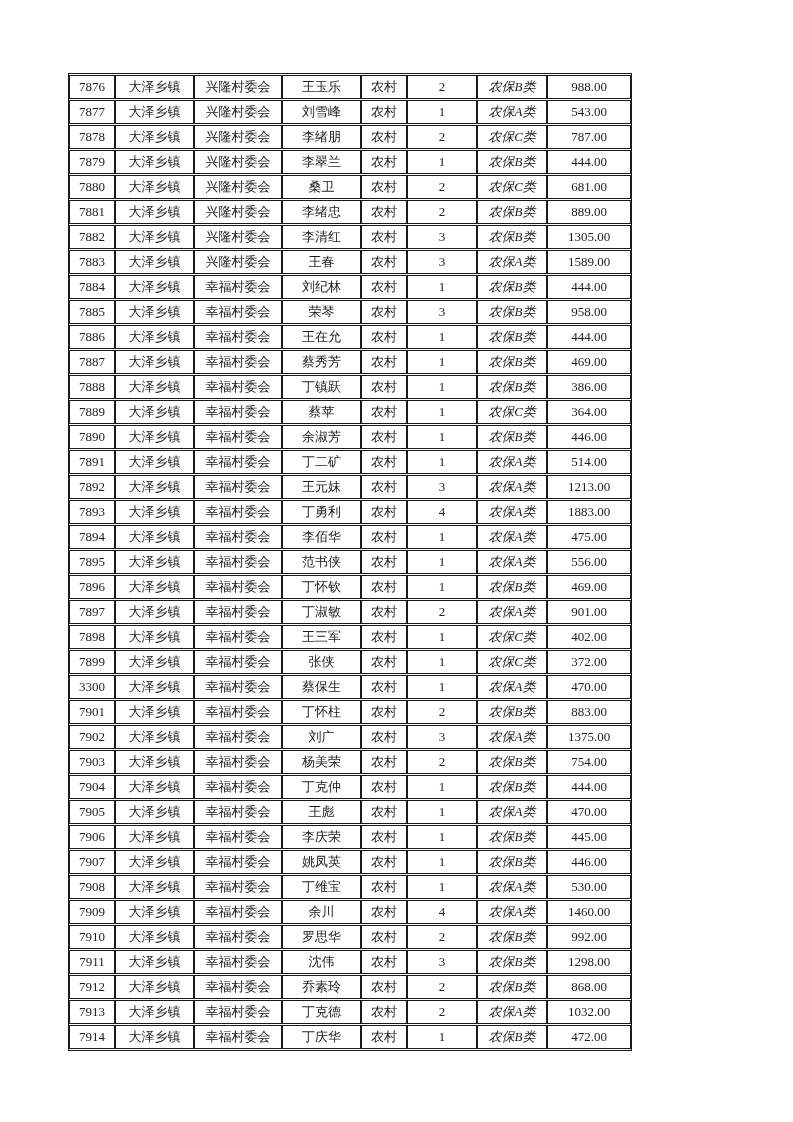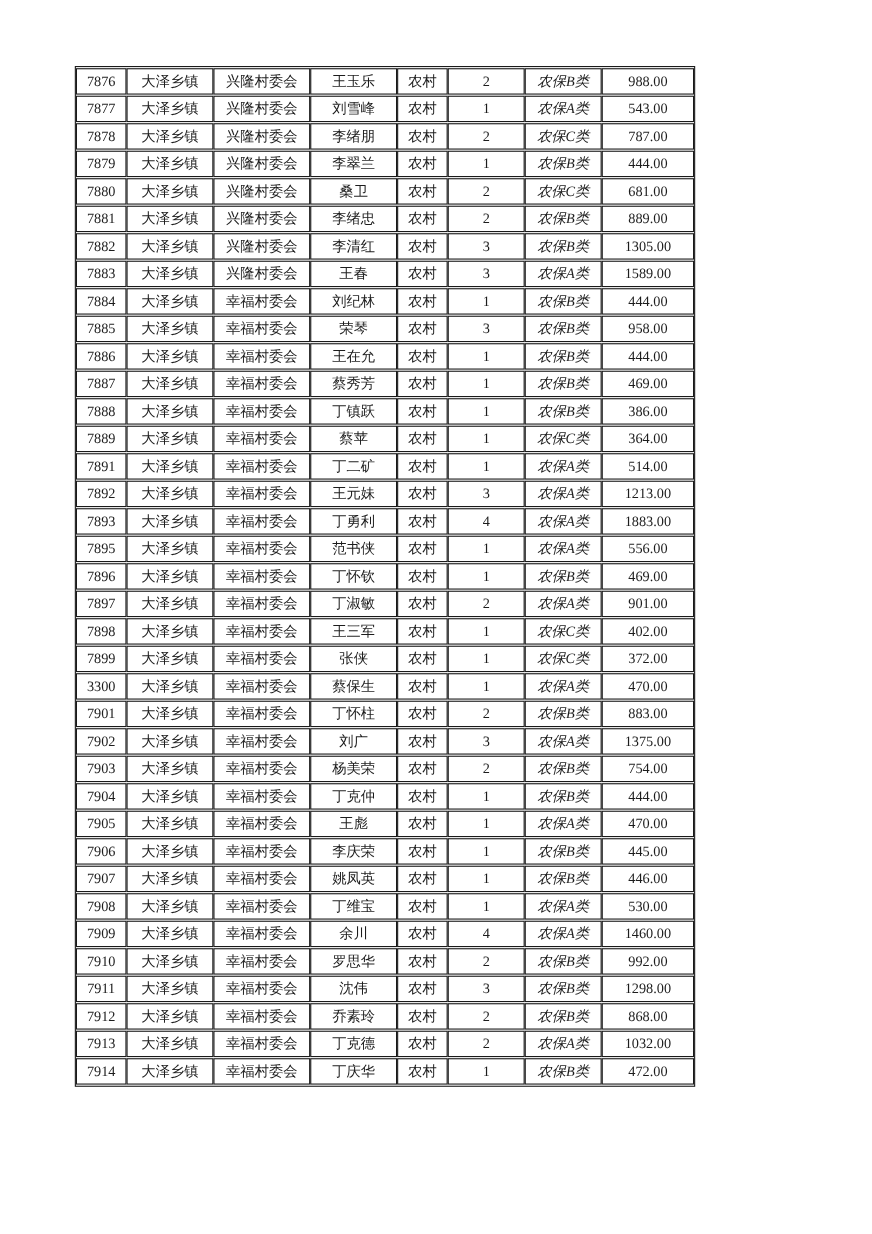--- a/index.html
+++ b/index.html
@@ -11,21 +11,21 @@
   .page {
     position: relative;
     width: 793px;
     height: 1122px;
     background: #ffffff;
     overflow: hidden;
   }
   table.grid {
     position: absolute;
     left: 68px;
-    top: 60px;
+    top: 73px;
     border-collapse: separate;
     border-spacing: 0 1px;      
     border: 1px solid #1a1a1a;  
   }
   table.grid td {
     box-sizing: border-box;
     border: 1px solid #1a1a1a;
     height: 24px;
     padding: 0;
     font-size: 13px;
@@ -184,20 +184,30 @@
           <td class="c-id">7889</td>
           <td class="c-town">大泽乡镇</td>
           <td class="c-village">幸福村委会</td>
           <td class="c-name">蔡苹</td>
           <td class="c-res">农村</td>
           <td class="c-count">1</td>
           <td class="c-type">农保C类</td>
           <td class="c-amount">364.00</td>
         </tr>
         <tr>
+          <td class="c-id">7890</td>
+          <td class="c-town">大泽乡镇</td>
+          <td class="c-village">幸福村委会</td>
+          <td class="c-name">余淑芳</td>
+          <td class="c-res">农村</td>
+          <td class="c-count">1</td>
+          <td class="c-type">农保B类</td>
+          <td class="c-amount">446.00</td>
+        </tr>
+        <tr>
           <td class="c-id">7891</td>
           <td class="c-town">大泽乡镇</td>
           <td class="c-village">幸福村委会</td>
           <td class="c-name">丁二矿</td>
           <td class="c-res">农村</td>
           <td class="c-count">1</td>
           <td class="c-type">农保A类</td>
           <td class="c-amount">514.00</td>
         </tr>
         <tr>
@@ -212,20 +222,30 @@
         </tr>
         <tr>
           <td class="c-id">7893</td>
           <td class="c-town">大泽乡镇</td>
           <td class="c-village">幸福村委会</td>
           <td class="c-name">丁勇利</td>
           <td class="c-res">农村</td>
           <td class="c-count">4</td>
           <td class="c-type">农保A类</td>
           <td class="c-amount">1883.00</td>
+        </tr>
+        <tr>
+          <td class="c-id">7894</td>
+          <td class="c-town">大泽乡镇</td>
+          <td class="c-village">幸福村委会</td>
+          <td class="c-name">李佰华</td>
+          <td class="c-res">农村</td>
+          <td class="c-count">1</td>
+          <td class="c-type">农保A类</td>
+          <td class="c-amount">475.00</td>
         </tr>
         <tr>
           <td class="c-id">7895</td>
           <td class="c-town">大泽乡镇</td>
           <td class="c-village">幸福村委会</td>
           <td class="c-name">范书侠</td>
           <td class="c-res">农村</td>
           <td class="c-count">1</td>
           <td class="c-type">农保A类</td>
           <td class="c-amount">556.00</td>

